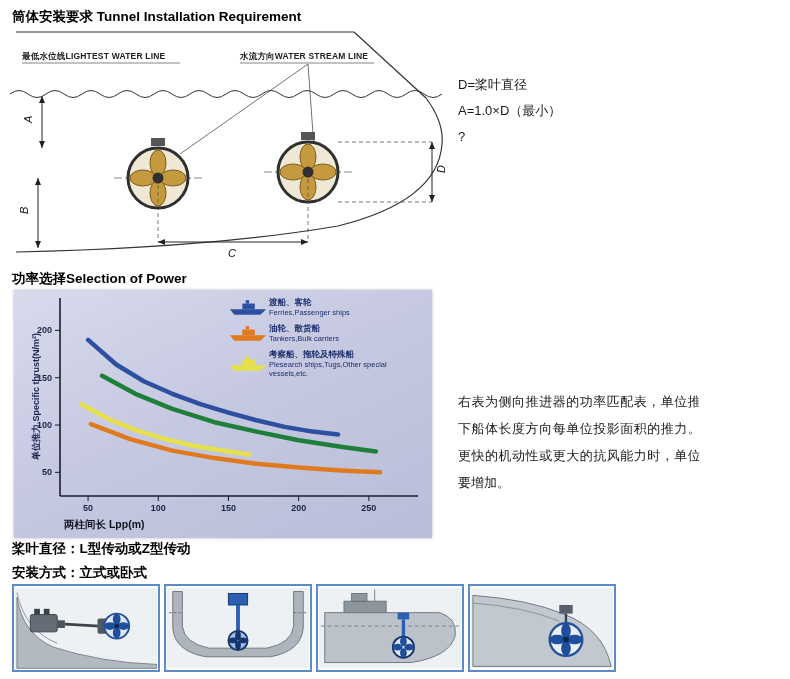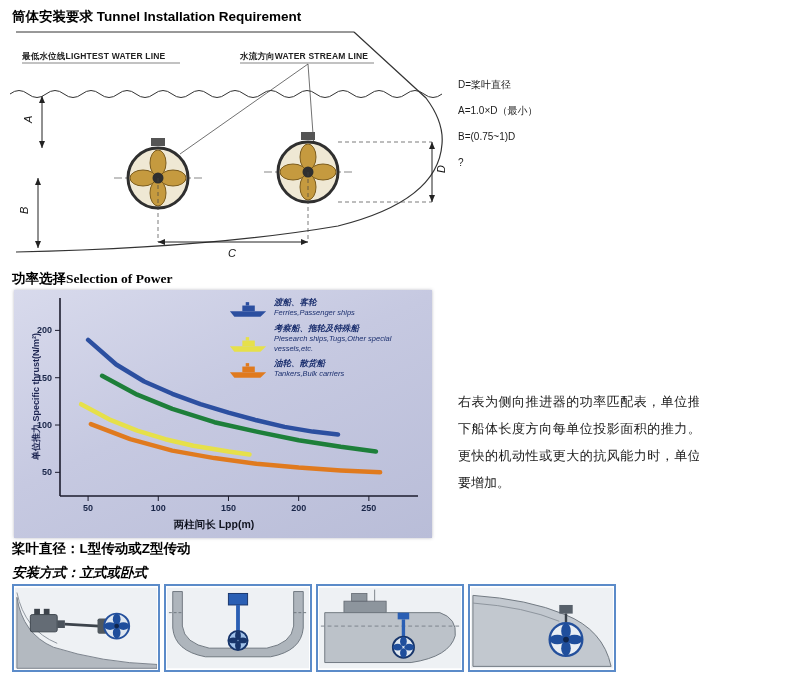--- a/index.html
+++ b/index.html
@@ -2,33 +2,33 @@
 <html><head>
 <meta charset="utf-8">
 <style>
   html,body{margin:0;padding:0;background:#fff;font-family:"Liberation Sans","DejaVu Sans",sans-serif;}
   #page{position:relative;width:699px;height:679px;background:#fff;overflow:hidden;border-radius:20px;}
   .h-title{position:absolute;font-size:13.5px;font-weight:bold;color:#000;white-space:nowrap;}
   #diagram{position:absolute;left:8px;top:26px;width:448px;height:238px;}
   #diagram svg{width:100%;height:100%;display:block;}
   .dlabel{font-size:8.5px;fill:#222;font-weight:bold;letter-spacing:.2px;}
   .dim{font-size:11px;fill:#111;font-style:italic;}
-  #spec-notes{position:absolute;left:458px;top:72px;width:326px;font-size:10px;color:#1a1a1a;}
+  #spec-notes{position:absolute;left:458px;top:72px;width:326px;font-size:13px;color:#1a1a1a;}
   #spec-notes .line{line-height:26px;}
   #chart-box{position:absolute;left:14px;top:290px;width:418px;height:248px;
     background:linear-gradient(155deg,#d8daec 0%,#c6c9e1 45%,#b9bdd8 100%);
     box-shadow:0 0 3px rgba(60,60,90,.35);}
   #chart-plot{position:absolute;left:0;top:0;width:418px;height:248px;}
   #chart-plot text{font-size:9px;font-weight:bold;fill:#182447;font-family:"Liberation Sans",sans-serif;}
   #ylab{position:absolute;left:-64px;top:100px;width:172px;transform:rotate(-90deg);
     text-align:center;font-size:9px;font-weight:bold;color:#1b2350;}
-  #xlab{position:absolute;left:50px;top:228px;width:300px;text-align:center;
+  #xlab{position:absolute;left:50px;top:228px;width:300px;
     font-size:10.5px;font-weight:bold;color:#10131f;}
   #chart-legend{position:absolute;top:7px;right:5px;width:200px;}
-  .legend-item{display:flex;gap:5px;margin-bottom:5px;align-items:flex-end;font-style:italic;}
+  .legend-item{display:flex;margin-bottom:5px;align-items:center;}
   .legend-item svg{width:42px;height:17px;flex:none;}
   .lt{font-size:7.5px;color:#1b2f6e;line-height:1.3;}
   .lt .cn{font-weight:bold;font-size:8.5px;}
   #para{position:absolute;left:458px;top:356px;width:324px;font-size:13px;line-height:27px;
     text-align:justify;color:#1a1a1a;margin-top:32px;}
   .thumb{position:absolute;top:584px;width:148px;height:88px;border:2px solid #5b8bc9;
     background:#fff;box-sizing:border-box;padding:1px;}
   .thumb svg{width:100%;height:100%;display:block;}
 </style>
 </head>
@@ -102,25 +102,24 @@
       <text class="dim" transform="rotate(-90 24 97)" x="24" y="97">A</text>
       <text class="dim" transform="rotate(-90 20 188)" x="20" y="188">B</text>
       <text class="dim" x="220" y="231">C</text>
       <text class="dim" transform="rotate(-90 437 147)" x="437" y="147">D</text>
     </svg>
   </div>
 
   <div id="spec-notes">
     <div class="line">D=桨叶直径</div>
     <div class="line">A=1.0×D（最小）</div>
-    <div class="line">B=(0.75~1)D</div>
     <div class="line">?</div>
   </div>
 
-  <div class="h-title" style="left:12px;top:270px;font-family:Liberation Serif, serif;">功率选择Selection of Power</div>
+  <div class="h-title" style="left:12px;top:270px;">功率选择Selection of Power</div>
 
   <div id="chart-box">
     <svg id="chart-plot" viewBox="0 0 418 248">
         <line x1="46" y1="8" x2="46" y2="206" stroke="#1c1c2e" stroke-width="1.6"></line>
         <line x1="46" y1="206" x2="404" y2="206" stroke="#1c1c2e" stroke-width="1.6"></line>
         <line x1="41" y1="182.34146341463415" x2="46" y2="182.34146341463415" stroke="#1c1c2e"></line>
         <text x="38" y="185.34146341463415" text-anchor="end">50</text>
         <line x1="41" y1="135.02439024390245" x2="46" y2="135.02439024390245" stroke="#1c1c2e"></line>
         <text x="38" y="138.02439024390245" text-anchor="end">100</text>
         <line x1="41" y1="87.70731707317073" x2="46" y2="87.70731707317073" stroke="#1c1c2e"></line>
@@ -151,47 +150,47 @@
             <rect x="13" y="4" width="11" height="5" fill="#2c4fa0"></rect>
             <rect x="16" y="1" width="3" height="3" fill="#2c4fa0"></rect>
           </svg>
           <div class="lt">
             <div class="cn">渡船、客轮</div>
             <div class="en">Ferries,Passenger ships</div>
           </div>
         </div>
         <div class="legend-item">
           <svg viewBox="0 0 36 15">
+            <path d="M2,9 L34,9 L29,14 L6,14 Z" fill="#e07a1e"></path>
+            <rect x="13" y="4" width="11" height="5" fill="#e07a1e"></rect>
+            <rect x="16" y="1" width="3" height="3" fill="#e07a1e"></rect>
+          </svg>
+          <div class="lt">
+            <div class="cn">油轮、散货船</div>
+            <div class="en">Tankers,Bulk carriers</div>
+          </div>
+        </div>
+        <div class="legend-item">
+          <svg viewBox="0 0 36 15">
             <path d="M2,9 L34,9 L29,14 L6,14 Z" fill="#e6e04a"></path>
             <rect x="13" y="4" width="11" height="5" fill="#e6e04a"></rect>
             <rect x="16" y="1" width="3" height="3" fill="#e6e04a"></rect>
           </svg>
           <div class="lt">
             <div class="cn">考察船、拖轮及特殊船</div>
             <div class="en">Plesearch ships,Tugs,Other special vessels,etc.</div>
           </div>
         </div>
-        <div class="legend-item">
-          <svg viewBox="0 0 36 15">
-            <path d="M2,9 L34,9 L29,14 L6,14 Z" fill="#e07a1e"></path>
-            <rect x="13" y="4" width="11" height="5" fill="#e07a1e"></rect>
-            <rect x="16" y="1" width="3" height="3" fill="#e07a1e"></rect>
-          </svg>
-          <div class="lt">
-            <div class="cn">油轮、散货船</div>
-            <div class="en">Tankers,Bulk carriers</div>
-          </div>
-        </div>
       </div>
   </div>
 
   <div id="para">右表为侧向推进器的功率匹配表，单位推力是指水线以下船体长度方向每单位投影面积的推力。当船舶要求有更快的机动性或更大的抗风能力时，单位推力可根据需要增加。</div>
 
   <div class="h-title" style="left:12px;top:540px;">桨叶直径：L型传动或Z型传动</div>
-  <div class="h-title" style="left:12px;top:564px;font-style:italic;">安装方式：立式或卧式</div>
+  <div class="h-title" style="left:12px;top:564px;">安装方式：立式或卧式</div>
 
   <div class="thumb" style="left:12px;">
     <svg viewBox="0 0 148 84">
       <rect width="148" height="84" fill="#eef1f4"></rect>
       <path d="M2,10 Q8,48 40,62 Q90,78 148,80 L148,84 L2,84 Z" fill="#b3b9c0" stroke="#79818a"></path>
       <path d="M2,5 Q10,44 44,58" fill="none" stroke="#8b929b"></path>
       <rect x="16" y="28" width="28" height="18" rx="2" fill="#646c75" stroke="#3c434b"></rect>
       <rect x="20" y="22" width="6" height="6" fill="#3c434b"></rect>
       <rect x="30" y="22" width="6" height="6" fill="#3c434b"></rect>
       <rect x="44" y="34" width="8" height="8" fill="#4a525b"></rect>

